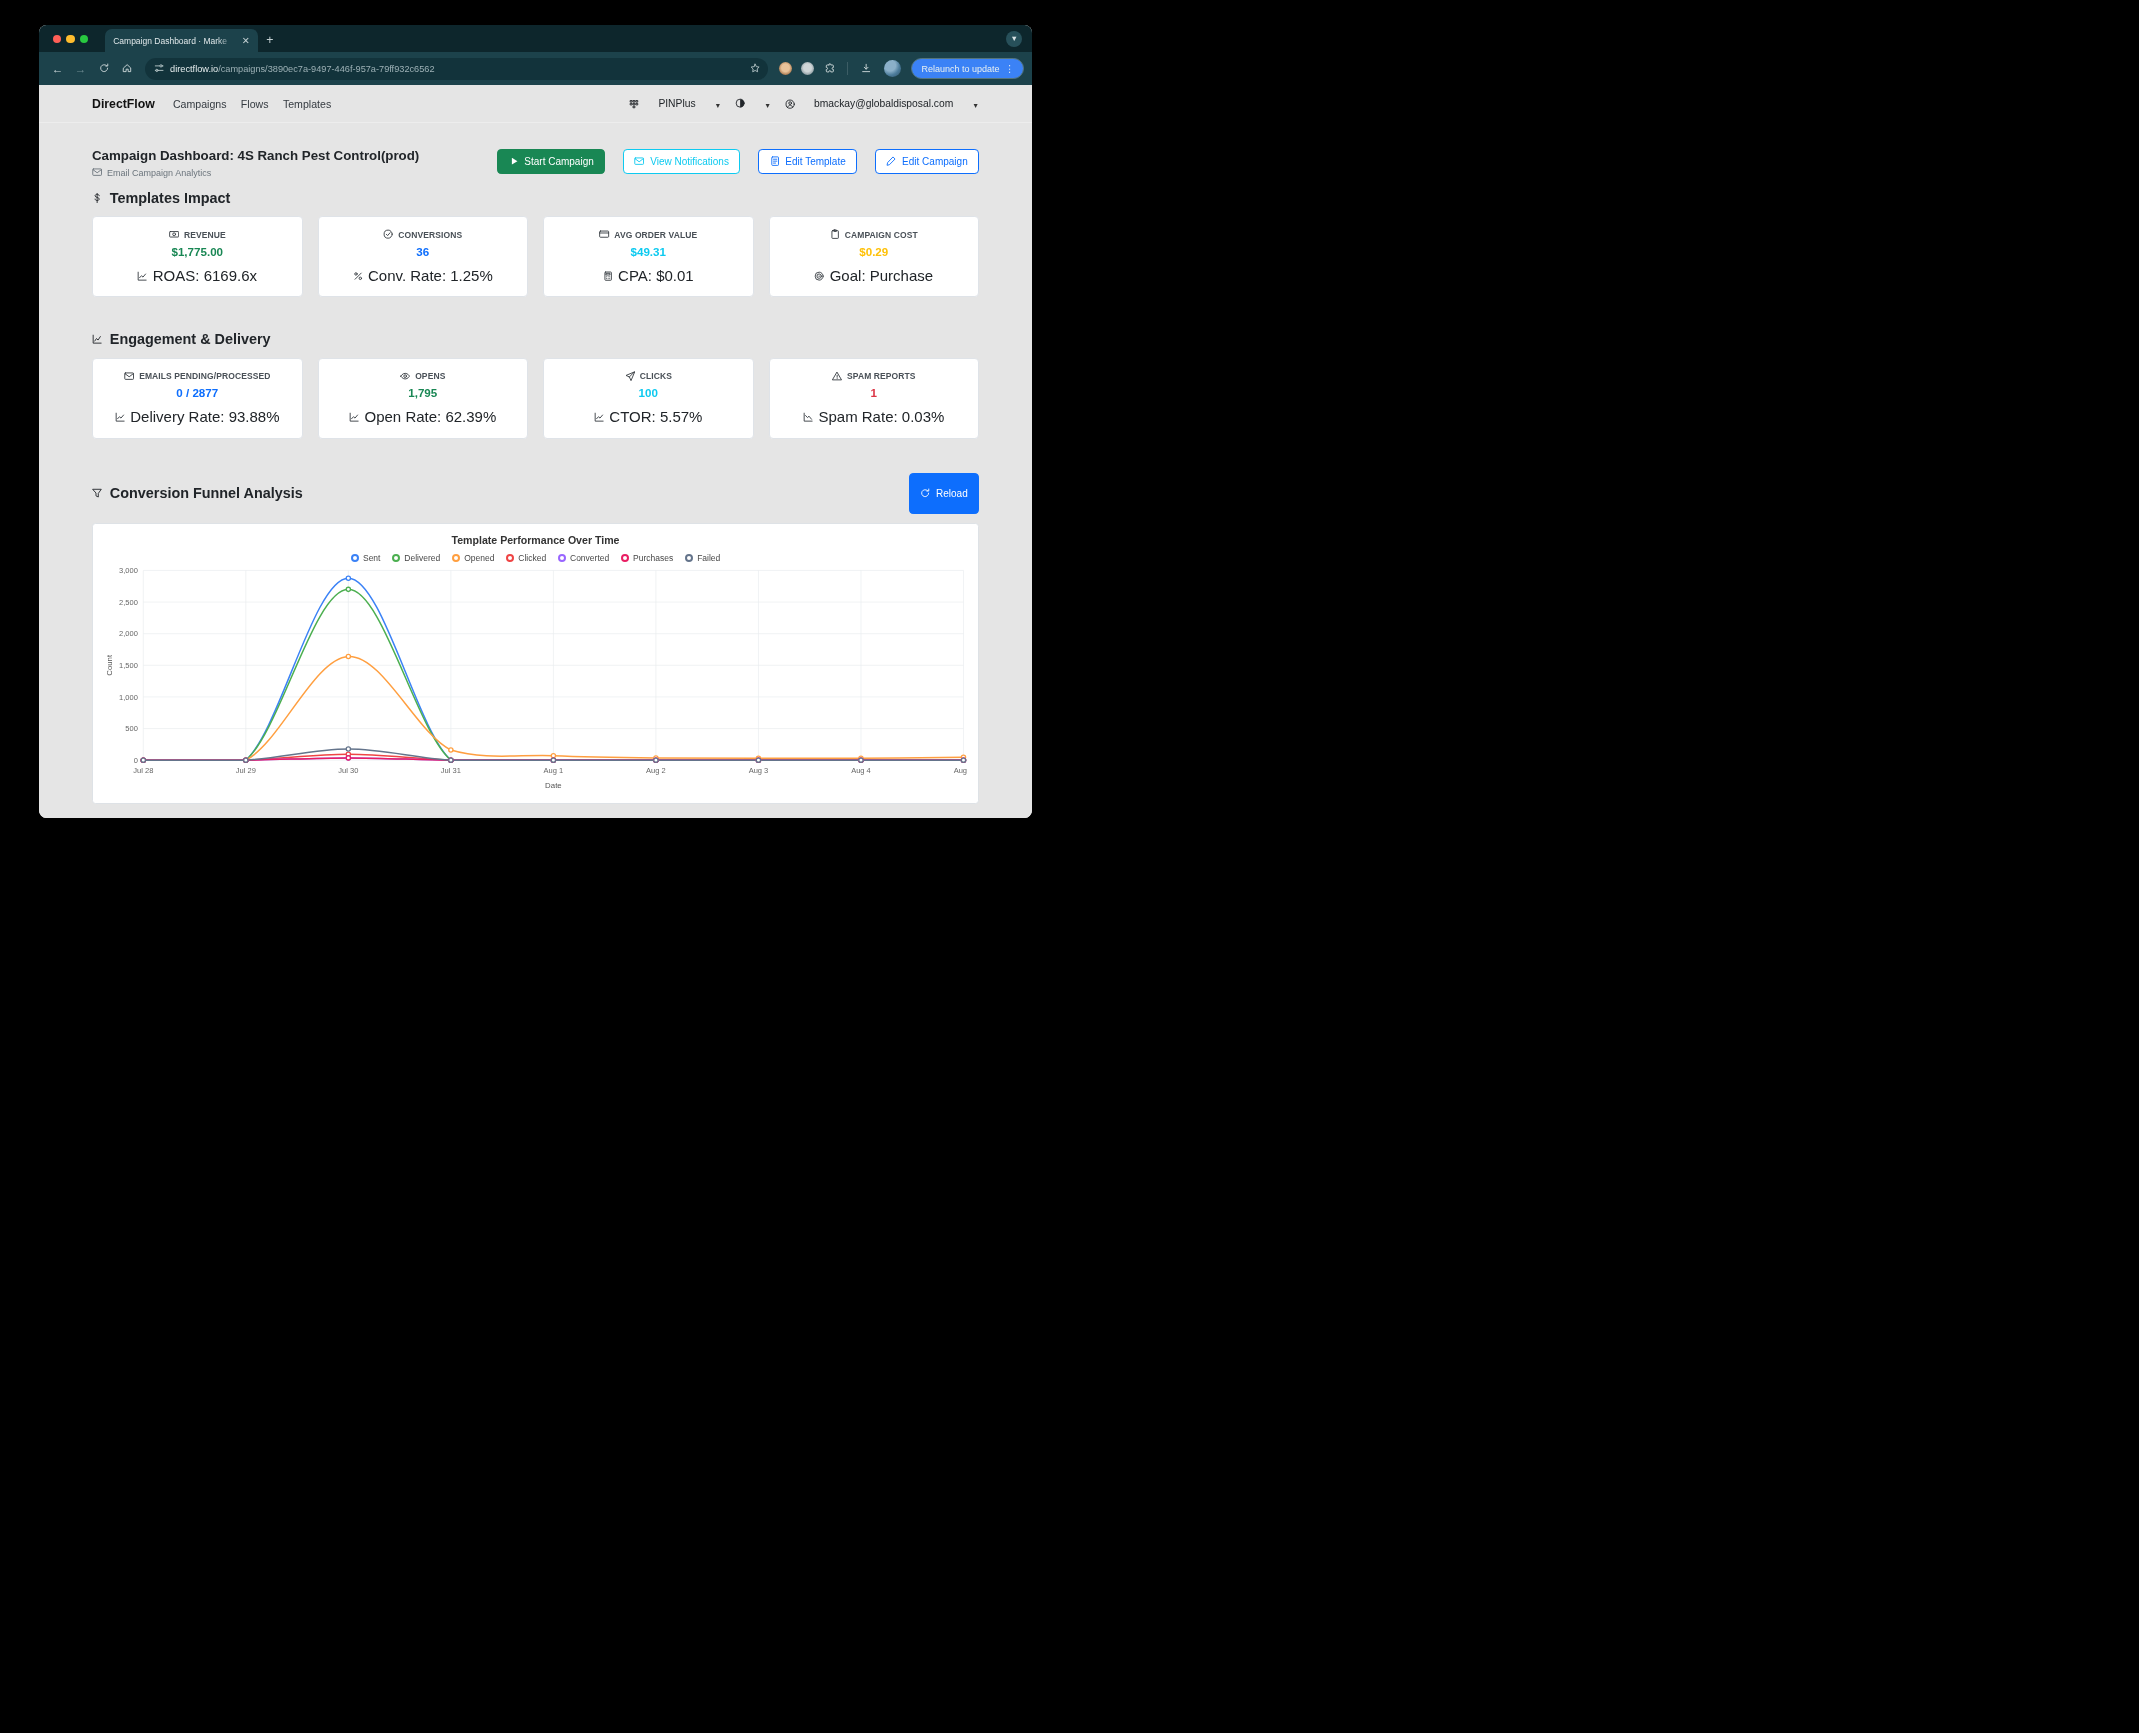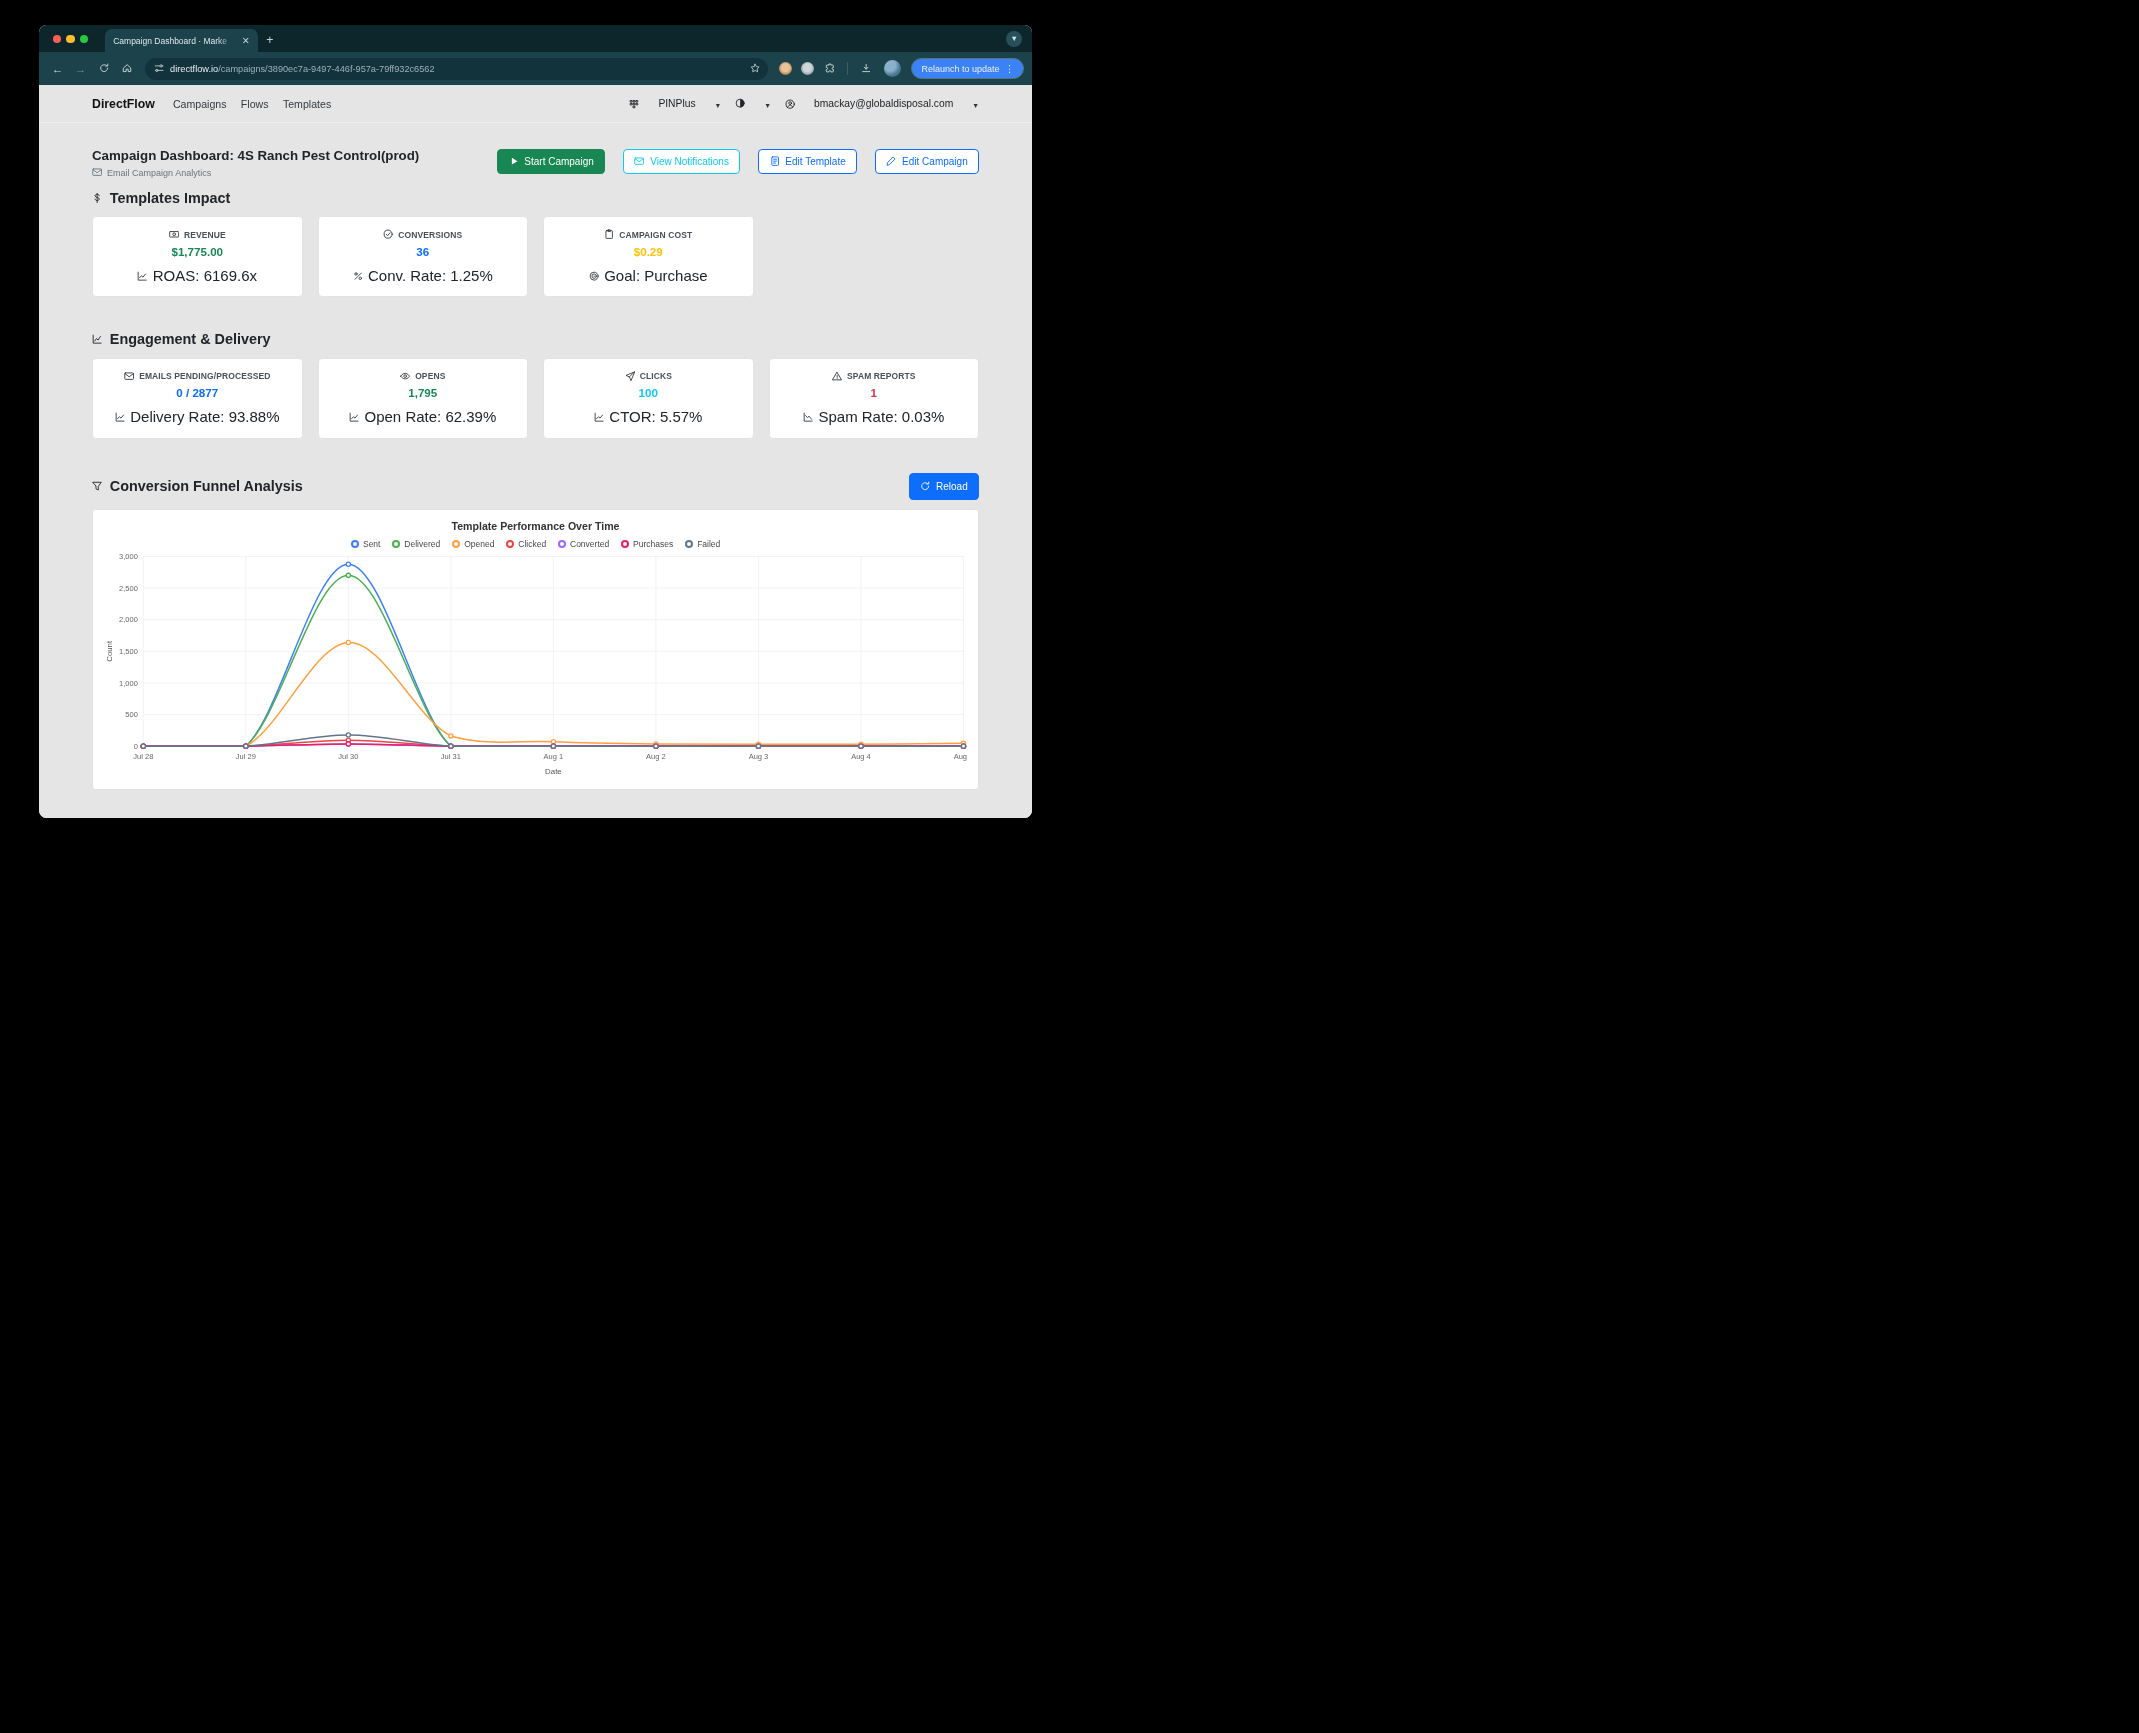--- a/index.html
+++ b/index.html
@@ -69,21 +69,21 @@
   .btn svg { width:10.3px; height:10.3px; }
   .btn-success { background:#198754; border-color:#198754; color:#fff; }
   .btn-outline-info { border-color:#0dcaf0; color:#0dcaf0; }
   .btn-outline-primary { border-color:#0d6efd; color:#0d6efd; }
   .btn-primary { background:#0d6efd; border-color:#0d6efd; color:#fff; }
 
   .section-head { display:flex; align-items:center; gap:7.5px; font-size:14.4px; font-weight:600; color:#212529; margin-bottom:10.3px; }
   .section-head svg { width:13.7px; height:13.7px; }
   .section-row { display:flex; align-items:center; margin-bottom:9px; }
   .section-row .section-head { margin-bottom:0; }
-  .section-row .btn { margin-left:auto; height:27px; }
+  .section-row .btn { margin-left:auto; height:41px; }
 
   .cards { display:grid; grid-template-columns:repeat(4,1fr); gap:15px; margin-bottom:34px; }
   .metric-card { border:0.7px solid #dfe3e8; border-radius:4.1px; height:81px; display:flex; flex-direction:column;
                  align-items:center; justify-content:center; text-align:center; padding:6.8px; background:#fff; }
   .metric-label { display:flex; align-items:center; gap:4.8px; font-size:8.5px; font-weight:600;
                   letter-spacing:0.1px; color:#495057; }
   .metric-label svg { width:10.3px; height:10.3px; color:#343a40; }
   .metric-value { font-size:11.6px; font-weight:600; margin-top:5.5px; }
   .metric-sub { display:flex; align-items:center; gap:5px; margin-top:9px; font-size:15px; color:#212529; }
   .metric-sub svg { width:9.6px; height:9.6px; color:#343a40; }
@@ -319,20 +319,42 @@
                   <svg viewBox="0 0 16 16" fill="none" stroke="currentColor" stroke-width="1.4" stroke-linecap="round" stroke-linejoin="round" style="width:100%;height:100%;min-width:9.6px;min-height:9.6px;display:block">
                     <path d="M12.8 3.2L3.2 12.8"></path>
                     <circle cx="4.6" cy="4.6" r="1.9"></circle>
                     <circle cx="11.4" cy="11.4" r="1.9"></circle>
                   </svg>
                 </span>
       <span class="metric-sub-text">Conv. Rate: 1.25%</span>
     </div>
   </div>
 
+  <div class="metric-card">
+    <div class="metric-label">
+      <span class="mi" style="display: inline-flex; width: 10.3px; height: 10.3px;">
+                  <svg viewBox="0 0 16 16" fill="none" stroke="currentColor" stroke-width="1.4" stroke-linecap="round" stroke-linejoin="round" style="width:100%;height:100%;min-width:9.6px;min-height:9.6px;display:block">
+                    <rect x="1" y="3.2" width="14" height="9.6" rx="1.2"></rect>
+                    <path d="M1 6.2h14"></path>
+                  </svg>
+                </span>
+      <span class="metric-label-text">AVG ORDER VALUE</span>
+    </div>
+    <div class="metric-value" style="color: rgb(13, 202, 240);">$49.31</div>
+    <div class="metric-sub">
+      <span class="mi" style="display: inline-flex; width: 10.3px; height: 10.3px;">
+                  <svg viewBox="0 0 16 16" fill="none" stroke="currentColor" stroke-width="1.4" stroke-linecap="round" stroke-linejoin="round" style="width:100%;height:100%;min-width:9.6px;min-height:9.6px;display:block">
+                    <rect x="3" y="1.6" width="10" height="12.8" rx="1"></rect>
+                    <rect x="5.2" y="3.6" width="5.6" height="2.6"></rect>
+                    <path d="M5.6 9h.01M8 9h.01M10.4 9h.01M5.6 11.8h.01M8 11.8h.01M10.4 11.8h.01"></path>
+                  </svg>
+                </span>
+      <span class="metric-sub-text">CPA: $0.01</span>
+    </div>
+  </div>
 
   <div class="metric-card">
     <div class="metric-label">
       <span class="mi" style="display: inline-flex; width: 10.3px; height: 10.3px;">
                   <svg viewBox="0 0 16 16" fill="none" stroke="currentColor" stroke-width="1.4" stroke-linecap="round" stroke-linejoin="round" style="width:100%;height:100%;min-width:9.6px;min-height:9.6px;display:block">
                     <rect x="3" y="2.6" width="10" height="12" rx="1"></rect>
                     <rect x="5.8" y="1.4" width="4.4" height="2.4" rx=".6"></rect>
                   </svg>
                 </span>
       <span class="metric-label-text">CAMPAIGN COST</span>

